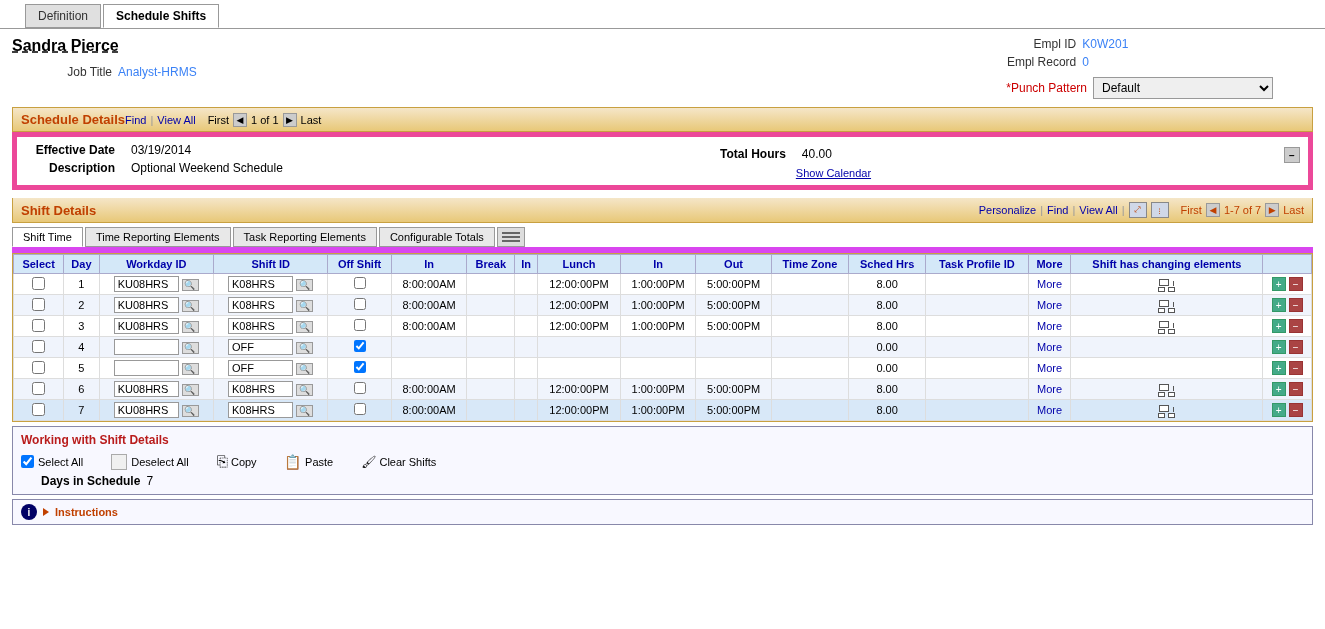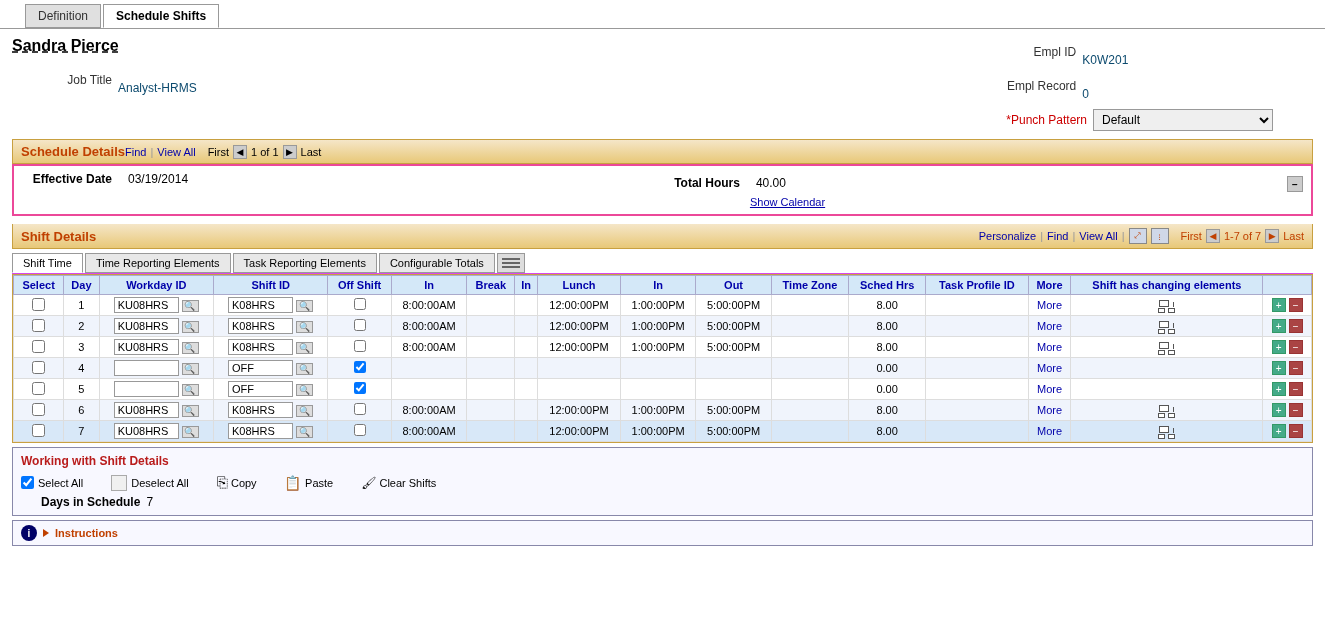--- a/index.html
+++ b/index.html
@@ -9,42 +9,42 @@
     .tab { padding: 4px 12px; border: 1px solid #999; background: #e0e0e0; cursor: pointer; margin-right: 2px; font-size: 12px; }
     .tab.active { background: #fff; border-bottom: 1px solid #fff; font-weight: bold; color: #000; }
     .tab:not(.active) { color: #333; }
     
     .main-content { padding: 8px 12px; }
     
     .employee-header { margin-bottom: 8px; }
     .employee-name { font-size: 16px; font-weight: bold; text-decoration: underline; text-decoration-style: dashed; display: inline-block; margin-bottom: 6px; }
     .info-row { display: flex; align-items: center; gap: 6px; }
     .info-label { color: #333; min-width: 80px; text-align: right; }
-    .info-value { color: #0c4a6e; margin-top: 16px; }
+    .info-value { color: #3b82f6; }
     .punch-pattern-row { display: flex; align-items: center; gap: 6px; margin-top: 4px; }
     .punch-label { color: #c00; }
     .punch-select { border: 1px solid #999; padding: 2px 4px; font-size: 12px; width: 180px; }
     
     .section-header { background: linear-gradient(to bottom, #f5e6c8, #e8c878); border: 1px solid #c8a040; padding: 4px 8px; font-weight: bold; color: #c04000; font-size: 13px; display: flex; align-items: center; justify-content: flex-start; margin-top: 8px; }
     .section-nav { display: flex; align-items: center; gap: 4px; font-size: 11px; color: #000; font-weight: normal; }
     .nav-link { color: #00a; cursor: pointer; text-decoration: none; }
     .nav-sep { color: #999; }
     .nav-arrow { width: 14px; height: 14px; background: #ccc; border: 1px solid #999; display: inline-flex; align-items: center; justify-content: center; cursor: pointer; font-size: 9px; }
     
-    .schedule-details { border: 2px solid #ec4899; padding: 6px 8px; background: #fff; }
+    .schedule-details { border: 5px solid #ec4899; padding: 6px 8px; background: #fff; }
     .schedule-row { display: flex; align-items: center; gap: 16px; margin-bottom: 4px; }
     .schedule-label { font-weight: bold; min-width: 90px; text-align: right; }
     .schedule-value { color: #000; }
     .show-calendar { color: #00a; cursor: pointer; text-decoration: underline; font-size: 11px; margin-top: 2px; margin-left: 100px; }
     .collapse-btn { width: 16px; height: 16px; background: #ccc; border: 1px solid #999; cursor: pointer; display: inline-flex; align-items: center; justify-content: center; font-size: 10px; font-weight: bold; }
     
     .shift-details-header { background: linear-gradient(to bottom, #f5e6c8, #e8c878); border: 1px solid #c8a040; border-top: none; padding: 4px 8px; font-weight: bold; color: #c04000; font-size: 13px; display: flex; align-items: center; justify-content: space-between; margin-top: 8px; }
     .shift-nav { display: flex; align-items: center; gap: 4px; font-size: 11px; font-weight: normal; }
     
-    .shift-tabs { display: flex; align-items: center; gap: 2px; margin-top: 4px; border-bottom: 1px solid #d946ef; }
+    .shift-tabs { display: flex; align-items: center; gap: 2px; margin-top: 4px; border-bottom: 6px solid #d946ef; }
     .shift-tab { padding: 3px 10px; border: 1px solid #999; background: #e8e8e8; cursor: pointer; font-size: 11px; }
     .shift-tab.active { background: #fff; border-bottom: 1px solid #fff; }
     .shift-tab-icon { width: 28px; height: 20px; background: #ddd; border: 1px solid #999; display: inline-flex; align-items: center; justify-content: center; cursor: pointer; }
     
     .shift-table-container { border: 1px solid #c8a040; overflow-x: auto; }
     table.shift-table { width: 100%; border-collapse: collapse; font-size: 11px; }
     table.shift-table th { background: #d4e8f8; border: 1px solid #aac; padding: 3px 4px; text-align: center; font-weight: bold; color: #00a; white-space: nowrap; }
     table.shift-table td { border: 1px solid #ddd; padding: 2px 4px; text-align: center; white-space: nowrap; }
     table.shift-table tr:nth-child(even) { background: #f0f4fc; }
     table.shift-table tr:nth-child(odd) { background: #fff; }
@@ -126,20 +126,24 @@
       <span>Last</span>
     </div>
   </div>
 
   <div class="schedule-details">
     <div style="display:flex; justify-content:space-between; align-items:flex-start;">
       <div>
         <div class="schedule-row">
           <span class="schedule-label">Effective Date</span>
           <span class="schedule-value">03/19/2014</span>
+        </div>
+        <div class="schedule-row">
+          <span class="schedule-label">Description</span>
+          <span class="schedule-value">Optional Weekend Schedule</span>
         </div>
       </div>
       <div style="display:flex; flex-direction:column; align-items:flex-start; margin-top:4px;">
         <div class="schedule-row">
           <span class="schedule-label">Total Hours</span>
           <span class="schedule-value">40.00</span>
         </div>
         <a class="show-calendar">Show Calendar</a>
       </div>
       <div style="align-self:flex-start; margin-top:4px;">

